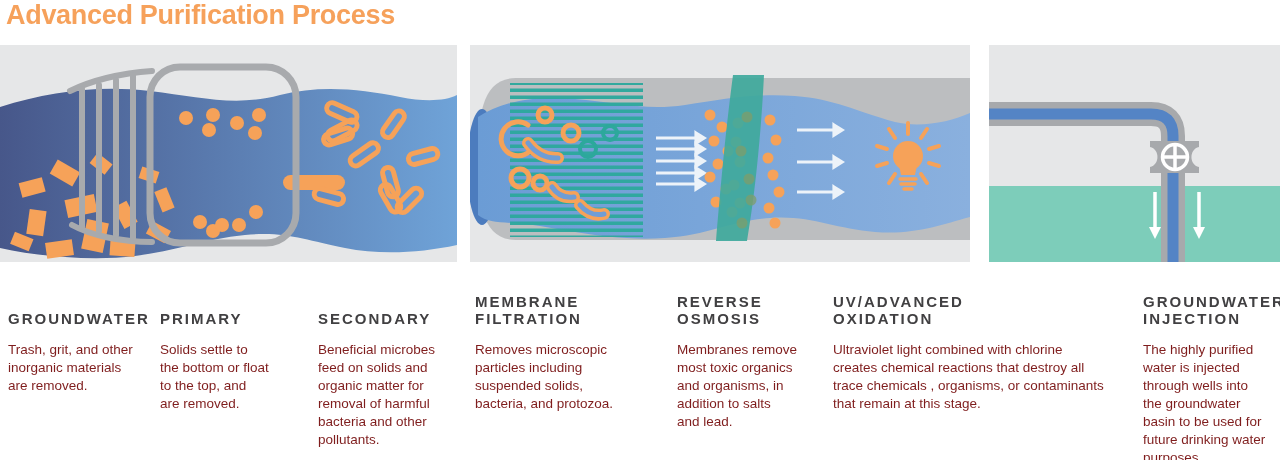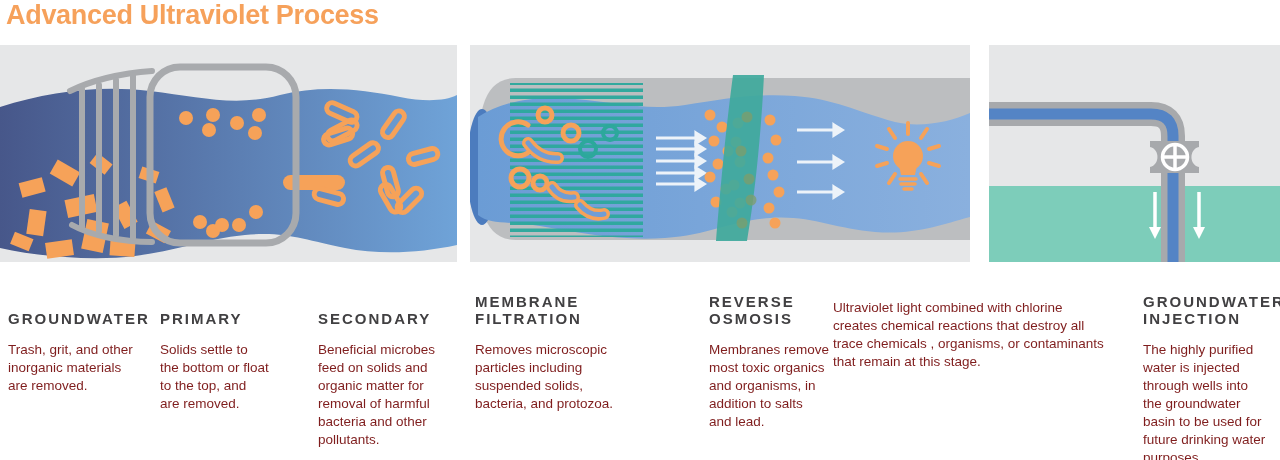--- a/index.html
+++ b/index.html
@@ -15,30 +15,30 @@
   .stage{position:absolute;top:286px;}
   .stage-heading{min-height:42px;display:flex;align-items:flex-end;
     font-size:15px;font-weight:bold;letter-spacing:2px;line-height:1.12;
     color:#414042;white-space:pre-line;}
   .stage-body{margin-top:13px;font-size:13.5px;line-height:18px;color:#7f1d1d;
     white-space:pre-line;}
   #stage1{left:8px;width:140px;}
   #stage2{left:160px;width:140px;}
   #stage3{left:318px;width:145px;}
   #stage4{left:475px;width:190px;}
-  #stage5{left:709px;width:150px;}
+  #stage5{left:677px;width:150px;}
   #stage6{left:833px;width:300px;}
   #stage7{left:1143px;width:135px;}
 </style>
 </head>
 <body>
 
 <div id="page">
 
-  <h1 id="title">Advanced Ultraviolet Process</h1>
+  <h1 id="title">Advanced Purification Process</h1>
 
   <div class="panel" id="panel1">
     <svg width="457" height="217" viewBox="0 0 457 217">
       <defs>
         <linearGradient id="wg1" x1="0" y1="0" x2="1" y2="0">
           <stop offset="0" stop-color="#47578A"></stop>
             <stop offset="1" stop-color="#6FA3D8"></stop>
         </linearGradient>
       </defs>
       <g>
@@ -273,20 +273,22 @@
   <div class="stage" id="stage5">
     <div class="stage-heading">REVERSE
 OSMOSIS</div>
     <div class="stage-body">Membranes remove
 most toxic organics
 and organisms, in
 addition to salts
 and lead.</div>
   </div>
   <div class="stage" id="stage6">
+    <div class="stage-heading">UV/ADVANCED
+OXIDATION</div>
     <div class="stage-body">Ultraviolet light combined with chlorine
 creates chemical reactions that destroy all
 trace chemicals , organisms, or contaminants
 that remain at this stage.</div>
   </div>
   <div class="stage" id="stage7">
     <div class="stage-heading">GROUNDWATER
 INJECTION</div>
     <div class="stage-body">The highly purified
 water is injected

